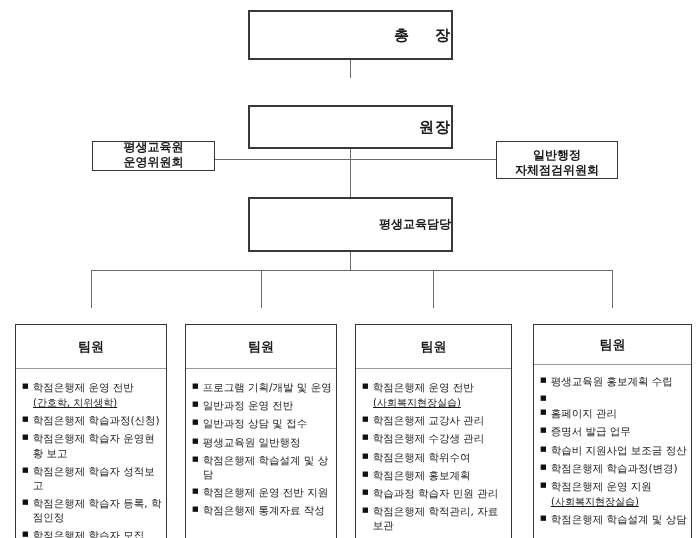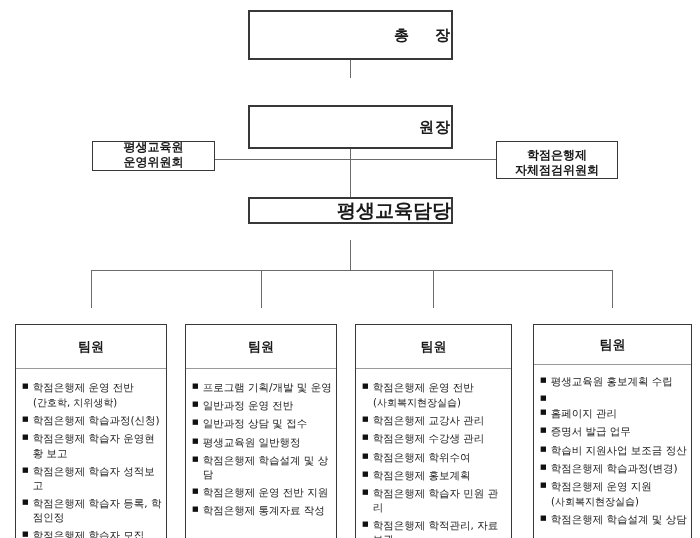--- a/index.html
+++ b/index.html
@@ -54,20 +54,21 @@
   .task .sq {
     font-size: 7px; line-height: 1;
     margin: 3px 4px 0 0;
     color: #111;
     flex: 0 0 auto;
   }
   .task-note {
     font-size: 10px; line-height: 1.2;
     padding-left: 11px;
     margin: -1px 0 3px 0;
+    text-decoration: underline;
   }
 </style>
 </head>
 <body>
 
 <div id="stage">
 
   <div class="line v" style="left:350px; top:60px;  height:18px;"></div>
   <div class="line v" style="left:350px; top:122px; height:75px;"></div>
   <div class="line h" style="left:215px; top:159px; width:281px;"></div>
@@ -85,25 +86,25 @@
   <div class="node big" style="left:248px; top:78px; width:205px; height:44px;margin-top:27px;">
     <span>원장</span>
   </div>
 
   <div class="node committee" style="left:92px; top:141px; width:123px; height:30px;">
     <span>평생교육원</span>
     <span>운영위원회</span>
   </div>
 
   <div class="node committee" style="left:496px; top:141px; width:122px; height:38px;">
-    <span>학점은행제</span>
+    <span>일반행정</span>
     <span>자체점검위원회</span>
   </div>
 
-  <div class="node" style="left:248px; top:197px; width:205px; height:27px; font-size:19px;">
+  <div class="node" style="left:248px; top:197px; width:205px; height:55px; font-size:12px;">
     <span>평생교육담당</span>
   </div>
 
   <div class="team" style="left:15px; width:152px; height:215px;">
     <div class="team-header">팀원</div>
     <div class="task-list">
       <div class="task">
           <span class="sq">■</span>
           <span>학점은행제 운영 전반</span>
         </div>
@@ -188,21 +189,21 @@
       <div class="task">
           <span class="sq">■</span>
           <span>학점은행제 학위수여</span>
         </div>
       <div class="task">
           <span class="sq">■</span>
           <span>학점은행제 홍보계획</span>
         </div>
       <div class="task">
           <span class="sq">■</span>
-          <span>학점은행제 학습자 민원 관리</span>
+          <span>학습과정 학습자 민원 관리</span>
         </div>
       <div class="task">
           <span class="sq">■</span>
           <span>학점은행제 학적관리, 자료보관</span>
         </div>
     </div>
   </div>
 
   <div class="team" style="left:533px; width:159px; height:222px;">
     <div class="team-header" style="height:40px;">팀원</div>

